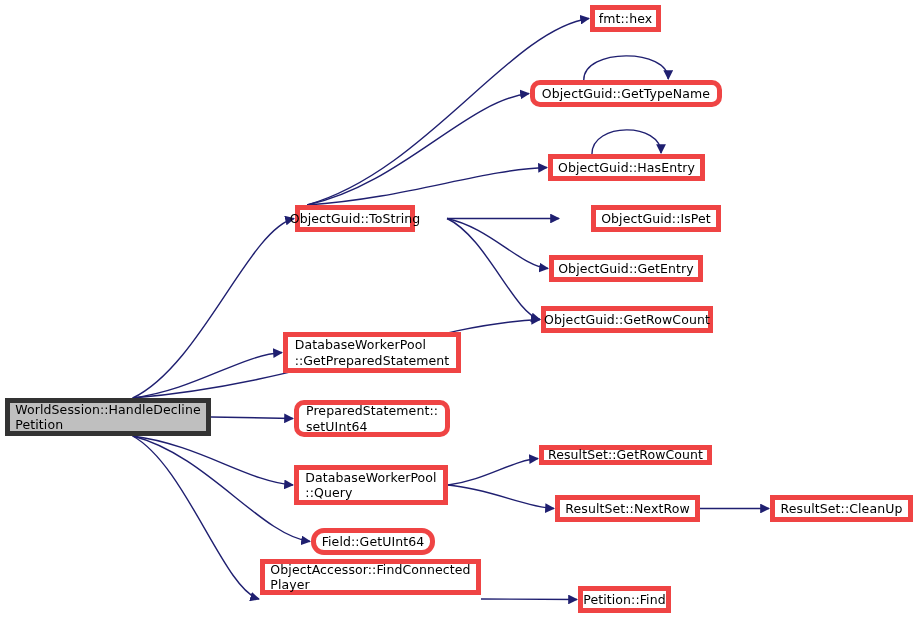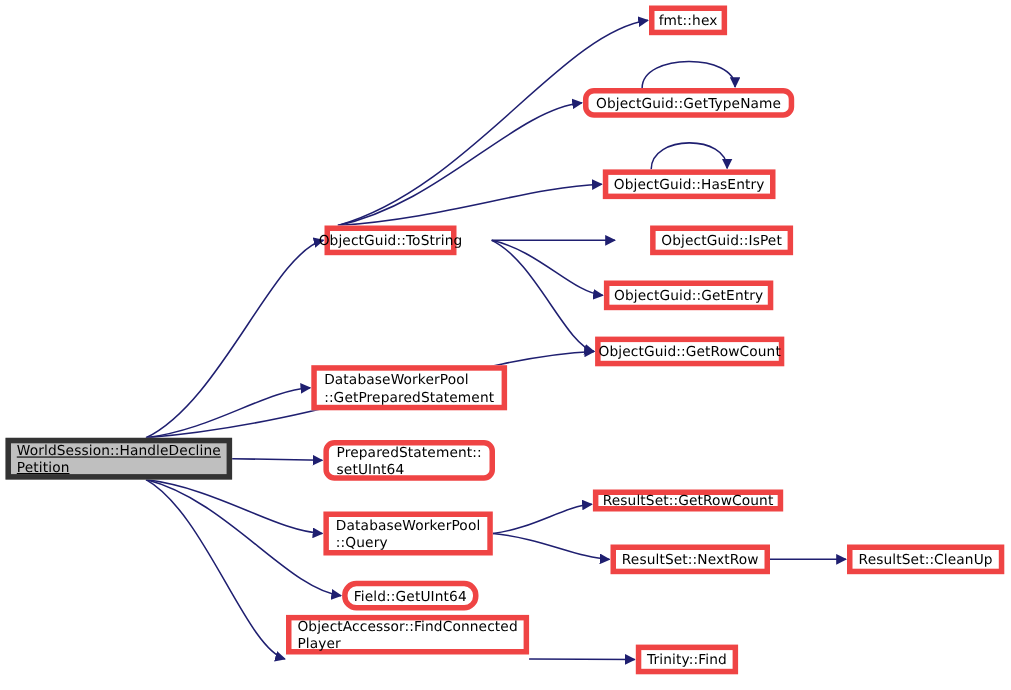--- a/index.html
+++ b/index.html
@@ -34,21 +34,20 @@
     align-items: center;
     justify-content: center;
     text-align: left;
     white-space: pre-line;
     z-index: 3;
     letter-spacing: 0.1px;
   }
   .node.root {
     background: #bfbfbf;
     border-color: #333333;
-    text-decoration: underline;
   }
 </style>
 </head>
 <body>
 
 <div id="canvas">
   <svg id="edges" viewBox="0 0 919 627" xmlns="http://www.w3.org/2000/svg">
     <defs>
       <marker id="arrow" viewBox="0 0 10 10" refX="9" refY="5" markerWidth="7" markerHeight="7" orient="auto-start-reverse">
         <path d="M 0 0 L 10 5 L 0 10 z" fill="#1f1f70"></path>
@@ -91,15 +90,15 @@
       <div class="node" style="left: 294px; top: 400px; width: 156px; height: 37px; border-radius: 10px;">PreparedStatement::
 setUInt64</div>
       <div class="node" style="left: 294px; top: 465px; width: 154px; height: 40px;">DatabaseWorkerPool
 ::Query</div>
       <div class="node" style="left: 311px; top: 528px; width: 124px; height: 27px; border-radius: 13px;">Field::GetUInt64</div>
       <div class="node" style="left: 260px; top: 559px; width: 221px; height: 36px;">ObjectAccessor::FindConnected
 Player</div>
       <div class="node" style="left: 539px; top: 445px; width: 173px; height: 20px;">ResultSet::GetRowCount</div>
       <div class="node" style="left: 555px; top: 495px; width: 145px; height: 27px;">ResultSet::NextRow</div>
       <div class="node" style="left: 770px; top: 495px; width: 143px; height: 27px;">ResultSet::CleanUp</div>
-      <div class="node" style="left: 578px; top: 586px; width: 93px; height: 27px;">Trinity::Find</div>
+      <div class="node" style="left: 578px; top: 586px; width: 93px; height: 27px;">Petition::Find</div>
     </div>
 </div>
 
 </body></html>

